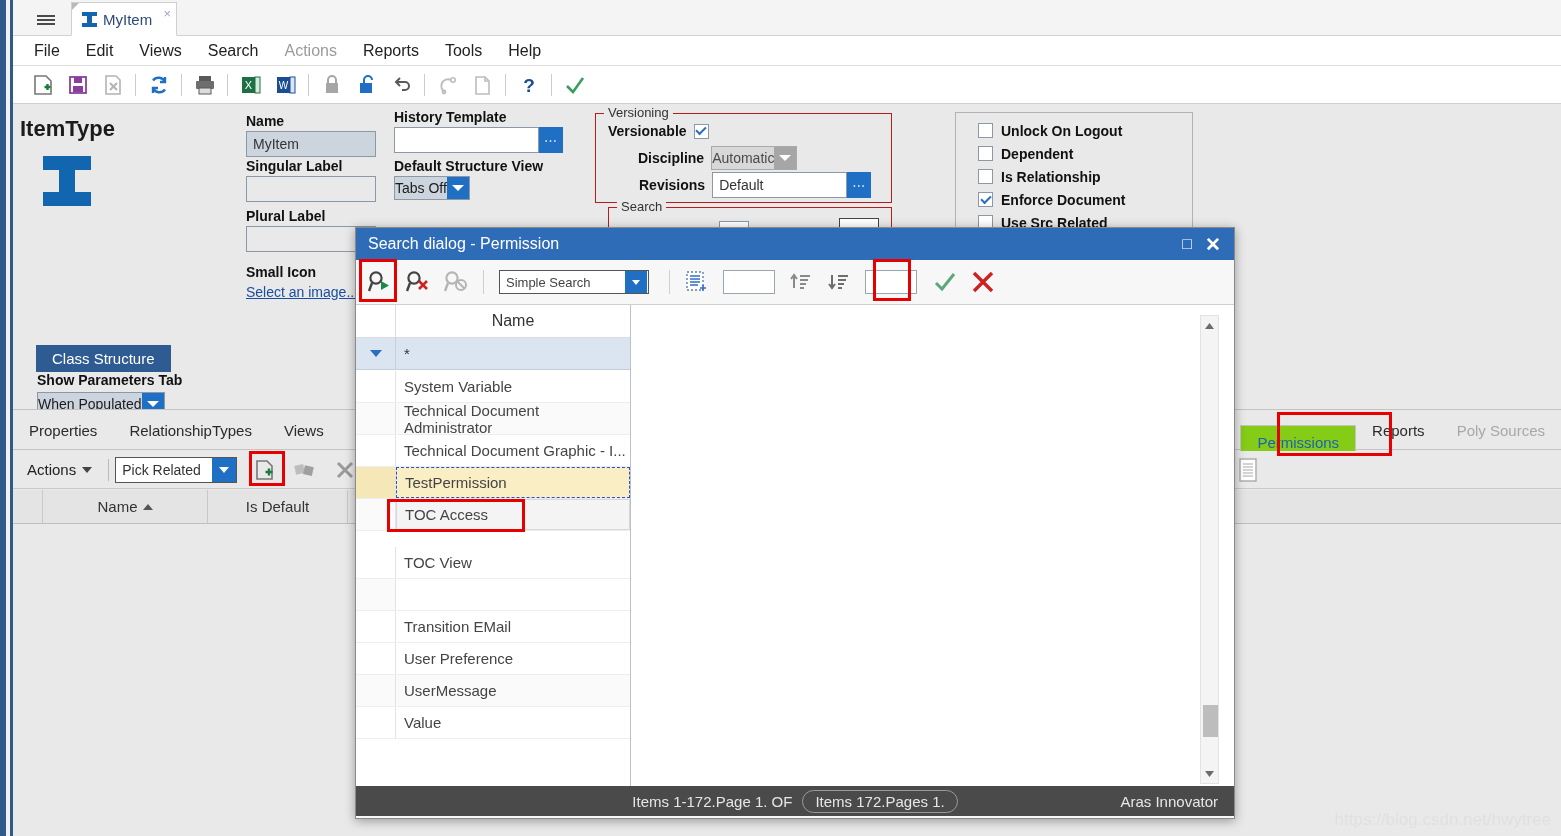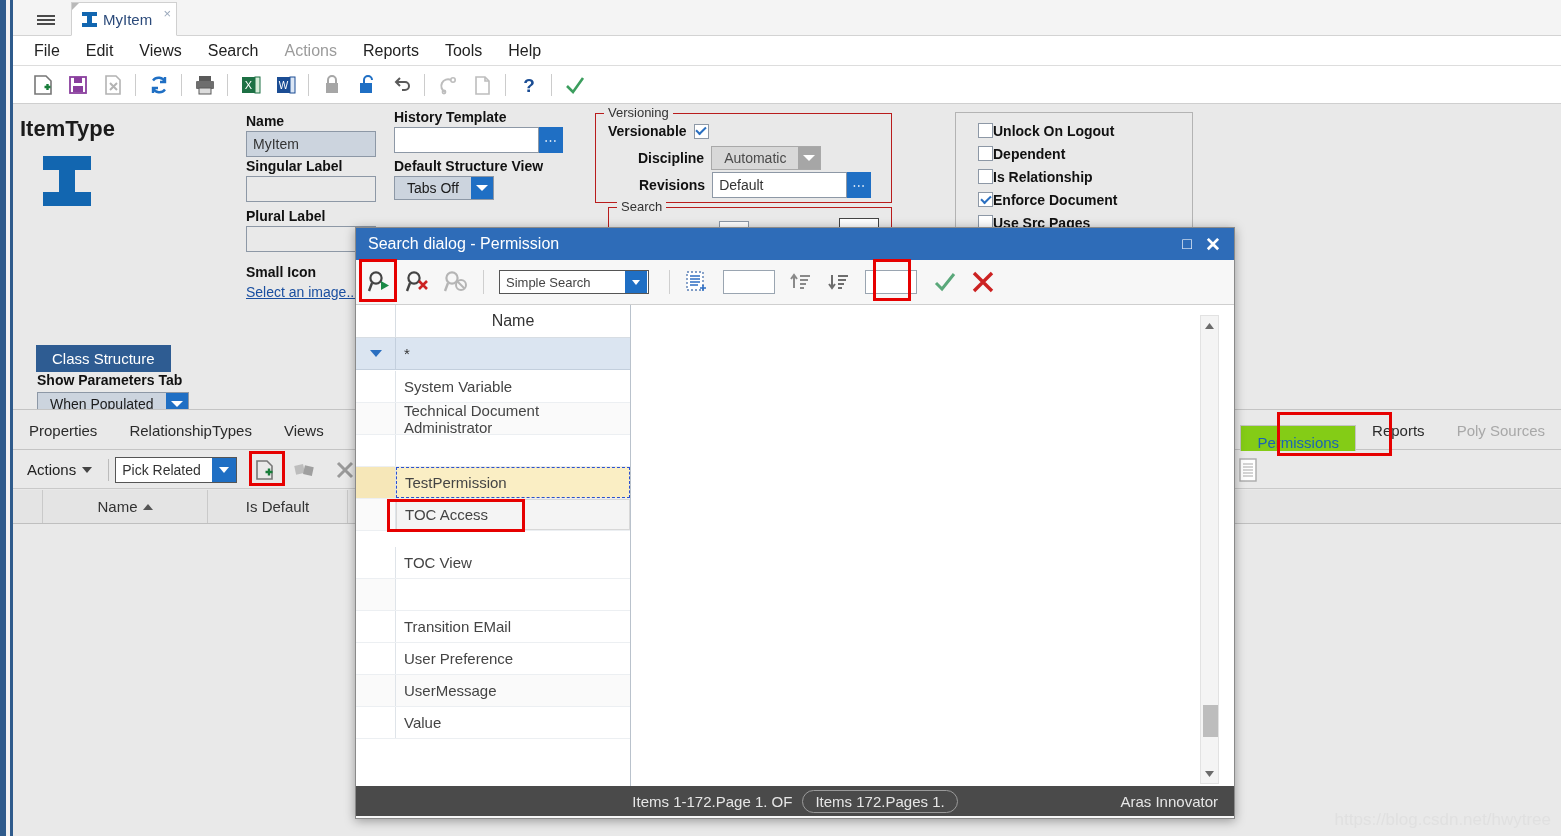--- a/index.html
+++ b/index.html
@@ -90,21 +90,21 @@
 
   .class-structure-btn {
     position:absolute; left:23px; top:241px; padding:5px 16px;
     background:#2e5c92; color:#fff; font-size:15px;
   }
   .show-param-lbl { position:absolute; left:24px; top:268px; }
   .sel {
     display:inline-flex; align-items:center; height:24px;
     background:#ccd4de; border:1px solid #8d98a6;
   }
-  .sel .seltext { padding:0 12px; font-size:14px; color:#1b1b1b; white-space:nowrap; }
+  .sel .seltext { padding:0 0; font-size:14px; color:#1b1b1b; white-space:nowrap; }
   .sel .arrow {
     width:22px; height:100%; background:#1f6fc4;
     display:flex; align-items:center; justify-content:center;
   }
   .sel .arrow:after { content:""; border-left:6px solid transparent; border-right:6px solid transparent; border-top:6px solid #fff; }
   .sel.gray .arrow { background:#a6a6a6; }
   .sel.gray { background:#d8d8d8; border-color:#a9a9a9; }
   .sel.gray .seltext { color:#4a4a4a; }
 
   .txtbox {
@@ -121,21 +121,21 @@
   }
 
   .grp {
     position:absolute; border:1px solid #b91c1c;
   }
   .grp > legend, .grp-title {
     position:absolute; top:-9px; left:8px; background:#e9e9e9;
     font-size:13px; color:#333; padding:0 4px;
   }
 
-  .cbrow { display:flex; align-items:center; height:23px; }
+  .cbrow { display:flex; align-items:center; gap:8px; height:23px; }
   .cbx {
     width:15px; height:15px; background:#fff; border:1px solid #8d98a6;
     display:flex; align-items:center; justify-content:center; flex:none;
   }
   .cbx.checked:after {
     content:""; width:8px; height:4px; border-left:2px solid #2a6fc0; border-bottom:2px solid #2a6fc0;
     transform:rotate(-45deg) translate(1px,-1px);
   }
   .cbrow .cbl { font-size:14px; font-weight:bold; color:#111; }
 
@@ -464,21 +464,21 @@
         <div class="cbrow">
           <span class="cbx"></span>
           <span class="cbl">Is Relationship</span>
         </div>
         <div class="cbrow">
           <span class="cbx checked"></span>
           <span class="cbl">Enforce Document</span>
         </div>
         <div class="cbrow">
           <span class="cbx"></span>
-          <span class="cbl">Use Src Pages</span>
+          <span class="cbl">Use Src Related</span>
         </div>
       </div>
     </div>
   </div>
 
   <div class="bottomarea">
 
     <div class="btabs">
       <div class="btab">Properties</div>
       <div class="btab">RelationshipTypes</div>
@@ -626,20 +626,21 @@
           <div class="lrow">
               <div class="c1"></div>
               <div class="c2">System Variable</div>
             </div>
           <div class="lrow alt">
               <div class="c1"></div>
               <div class="c2">Technical Document Administrator</div>
             </div>
           <div class="lrow">
               <div class="c1"></div>
+              <div class="c2">Technical Document Graphic - I...</div>
             </div>
           <div class="lrow selected">
               <div class="c1"></div>
               <div class="c2">TestPermission</div>
             </div>
           <div class="lrow alt">
               <div class="c1"></div>
               <div class="c2" style="background:#f4f4f4;border:1px solid #d8d8d8;">TOC Access</div>
             </div>
           <div class="lrow gap" style="height:16px;">

